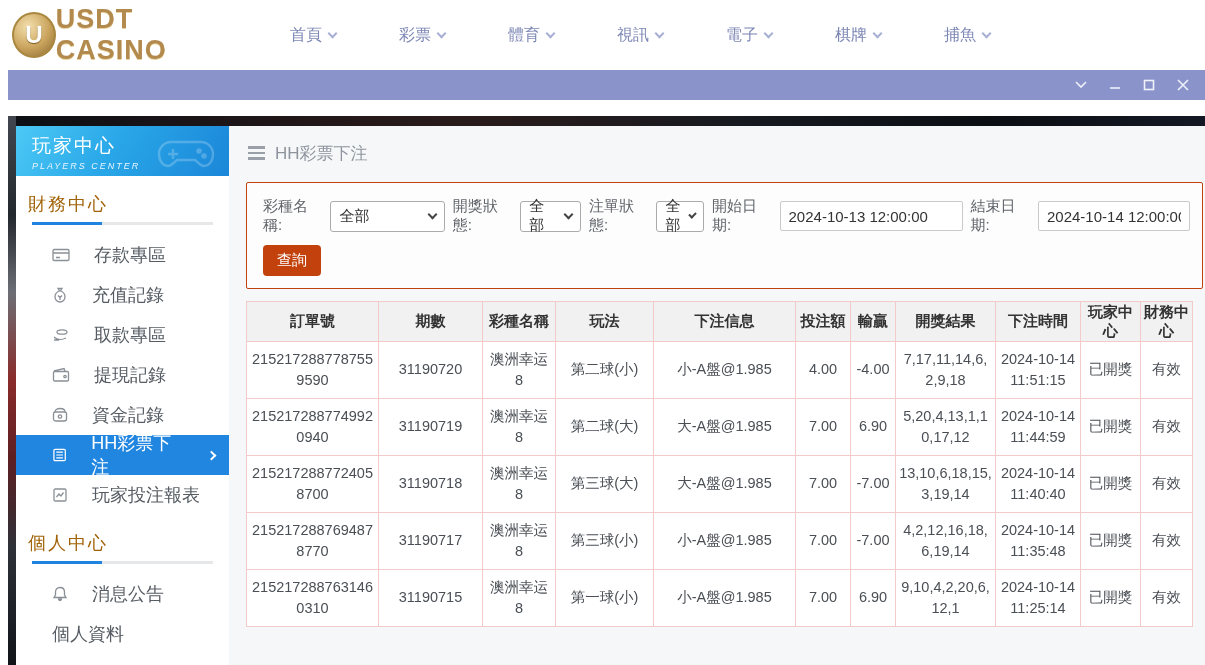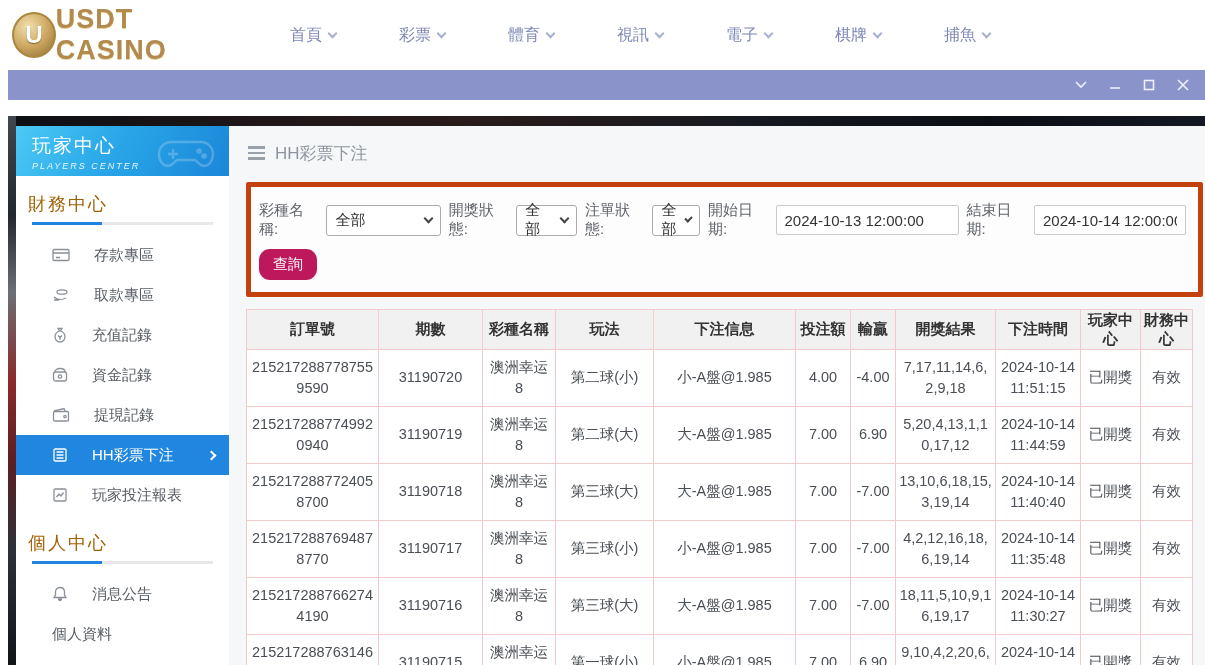--- a/index.html
+++ b/index.html
@@ -37,43 +37,43 @@
   .sidebar { position:absolute; left:8px; top:10px; width:213px; height:540px; background:#fff; overflow:hidden; }
   .sb-header { position:relative; height:50px; padding:7px 0 0 16px; overflow:hidden;
     background:linear-gradient(120deg,#4cc9f5 0%, #29a7e8 45%, #1b86d8 100%); }
   .sb-title { color:#fff; font-size:19px; letter-spacing:2px; }
   .sb-sub { color:#eaf6ff; font-size:9px; letter-spacing:2px; margin-top:2px;font-style:italic; }
   .sb-pad-icon { position:absolute; right:14px; top:8px; opacity:.22; }
   .sb-section { color:#a16207; font-size:18px; letter-spacing:2px; margin:16px 0 6px 12px; }
   .sb-underline { height:3px; margin:0 16px 10px 16px; background:#e6e7e9; position:relative; }
   .sb-underline::before { content:""; position:absolute; left:0; top:0; width:70px; height:3px; background:#1f83e0; }
   .sb-item { height:40px; display:flex; align-items:center; padding-left:36px; gap:24px;
-    color:#565c63; font-size:15px; cursor:pointer; }
+    color:#565c63; font-size:18px; cursor:pointer; }
   .sb-item svg { stroke:#8a9097; fill:none; stroke-width:1.3; }
   .sb-item.active { background:#2186df; color:#fff; padding-right:14px; }
   .sb-item.active svg { stroke:#fff; }
   .sb-item.active .arrow { margin-left:auto; width:7px; height:7px; border-right:2px solid #fff;
     border-top:2px solid #fff; transform:rotate(45deg); }
 
   
   .main { position:absolute; left:221px; top:10px; width:976px; height:542px; background:#f6f7f9; overflow:hidden; }
   .content-head { height:54px; display:flex; align-items:center; padding-left:19px; gap:10px;
     color:#8d949d; font-size:17px; }
   .burger { display:flex; flex-direction:column; gap:3px; cursor:pointer; }
   .burger div { width:17px; height:2.5px; background:#9aa0a8; }
 
-  .filter-panel { margin:2px 2px 0 17px; background:#fdfdfe; border:5px solid #c2410c; border-radius:2px;
-    padding:14px 12px 12px 8px; }
+  .filter-panel { margin:2px 2px 0 17px; background:#fdfdfe; border:1px solid #c2410c; border-radius:2px;
+    padding:14px 12px 12px 16px; }
   .filter-row { display:flex; align-items:center; gap:8px; font-size:15px; color:#5f6368; flex-wrap:nowrap; }
   .sel { display:flex; align-items:center; justify-content:space-between; background:#fff;
     border:1px solid #ababab; border-radius:3px; height:31px; padding:0 8px; color:#333; cursor:pointer; }
   .sel .chev { border-color:#444; margin-top:-3px; margin-left:6px; }
   .dateinput { height:30px; border:1px solid #c9cacc; border-radius:2px; padding:0 8px;
     font-size:15px; color:#333; font-family:"Liberation Sans","DejaVu Sans",sans-serif; }
-  .query-btn { margin-top:10px; background:#be185d; color:#fff; border:none; border-radius:11px;
+  .query-btn { margin-top:10px; background:#c2410c; color:#fff; border:none; border-radius:4px;
     height:31px; padding:0 14px; font-size:15px; cursor:pointer; }
 
   
   table.bets { margin:12px 13px 0 17px; width:946px; border-collapse:collapse; table-layout:fixed;
     background:#fff; font-size:14.5px; }
   table.bets th { background:#f1f1f2; border:1px solid #f3caca; height:40px;
     font-size:15px; color:#333; font-weight:bold; }
   table.bets td { border:1px solid #f3caca; height:57px; text-align:center; color:#4a4f55;
     word-break:break-all; line-height:1.45; padding:2px 3px; }
 </style>
@@ -161,48 +161,48 @@
     <div class="sb-underline"></div>
 
     <div class="sb-item">
       <svg width="18" height="16" viewBox="0 0 18 16">
           <rect x="1" y="2.5" width="16" height="11" rx="1.2"></rect>
           <path d="M1 6 H17 M4 10.5 h4"></path>
         </svg>
       <span>存款專區</span>
     </div>
     <div class="sb-item">
+      <svg width="16" height="16" viewBox="0 0 16 16">
+          <path d="M6 1.5 h4 l-1.5 2.5 c3 1 4.5 3.5 4.5 6 a5 5 0 0 1-10 0 c0-2.5 1.5-5 4.5-6 z"></path>
+          <path d="M6 8.5 l2 2 l2-2 M8 10.5 v2.5"></path>
+        </svg>
+      <span>充值記錄</span>
+    </div>
+    <div class="sb-item">
       <svg width="18" height="16" viewBox="0 0 18 16">
           <ellipse cx="10" cy="5" rx="5" ry="2.2"></ellipse>
           <path d="M2 10 c3 3 8 3 12 1 M2 13 h5"></path>
         </svg>
       <span>取款專區</span>
     </div>
     <div class="sb-item">
-      <svg width="16" height="16" viewBox="0 0 16 16">
-          <path d="M6 1.5 h4 l-1.5 2.5 c3 1 4.5 3.5 4.5 6 a5 5 0 0 1-10 0 c0-2.5 1.5-5 4.5-6 z"></path>
-          <path d="M6 8.5 l2 2 l2-2 M8 10.5 v2.5"></path>
-        </svg>
-      <span>充值記錄</span>
+      <svg width="18" height="16" viewBox="0 0 18 16">
+          <path d="M2 4 l10-2.5 1 3"></path>
+          <rect x="1.5" y="4.5" width="15" height="9.5" rx="1.2"></rect>
+          <circle cx="13" cy="9.5" r="1.2"></circle>
+        </svg>
+      <span>提現記錄</span>
     </div>
     <div class="sb-item">
       <svg width="16" height="16" viewBox="0 0 16 16">
           <path d="M3 5 c0-2 2-3.5 5-3.5 s5 1.5 5 3.5"></path>
           <rect x="1.5" y="5" width="13" height="9" rx="2"></rect>
           <circle cx="8" cy="9.5" r="1.7"></circle>
         </svg>
       <span>資金記錄</span>
-    </div>
-    <div class="sb-item">
-      <svg width="18" height="16" viewBox="0 0 18 16">
-          <path d="M2 4 l10-2.5 1 3"></path>
-          <rect x="1.5" y="4.5" width="15" height="9.5" rx="1.2"></rect>
-          <circle cx="13" cy="9.5" r="1.2"></circle>
-        </svg>
-      <span>提現記錄</span>
     </div>
     <div class="sb-item active">
       <svg width="16" height="16" viewBox="0 0 16 16">
           <rect x="2" y="2" width="12" height="12" rx="1.2"></rect>
           <path d="M4.5 5 h7 M4.5 8 h7 M4.5 11 h7"></path>
         </svg>
       <span>HH彩票下注</span>
       <i class="arrow"></i>
     </div>
     <div class="sb-item">
@@ -340,33 +340,20 @@
             <td>第三球(小)</td>
             <td>小-A盤@1.985</td>
             <td>7.00</td>
             <td>-7.00</td>
             <td>4,2,12,16,18,6,19,14</td>
             <td>2024-10-14 11:35:48</td>
             <td>已開獎</td>
             <td>有效</td>
           </tr>
           <tr>
-            <td>2152172887662744190</td>
-            <td>31190716</td>
-            <td>澳洲幸运8</td>
-            <td>第三球(大)</td>
-            <td>大-A盤@1.985</td>
-            <td>7.00</td>
-            <td>-7.00</td>
-            <td>18,11,5,10,9,16,19,17</td>
-            <td>2024-10-14 11:30:27</td>
-            <td>已開獎</td>
-            <td>有效</td>
-          </tr>
-          <tr>
             <td>2152172887631460310</td>
             <td>31190715</td>
             <td>澳洲幸运8</td>
             <td>第一球(小)</td>
             <td>小-A盤@1.985</td>
             <td>7.00</td>
             <td>6.90</td>
             <td>9,10,4,2,20,6,12,1</td>
             <td>2024-10-14 11:25:14</td>
             <td>已開獎</td>

